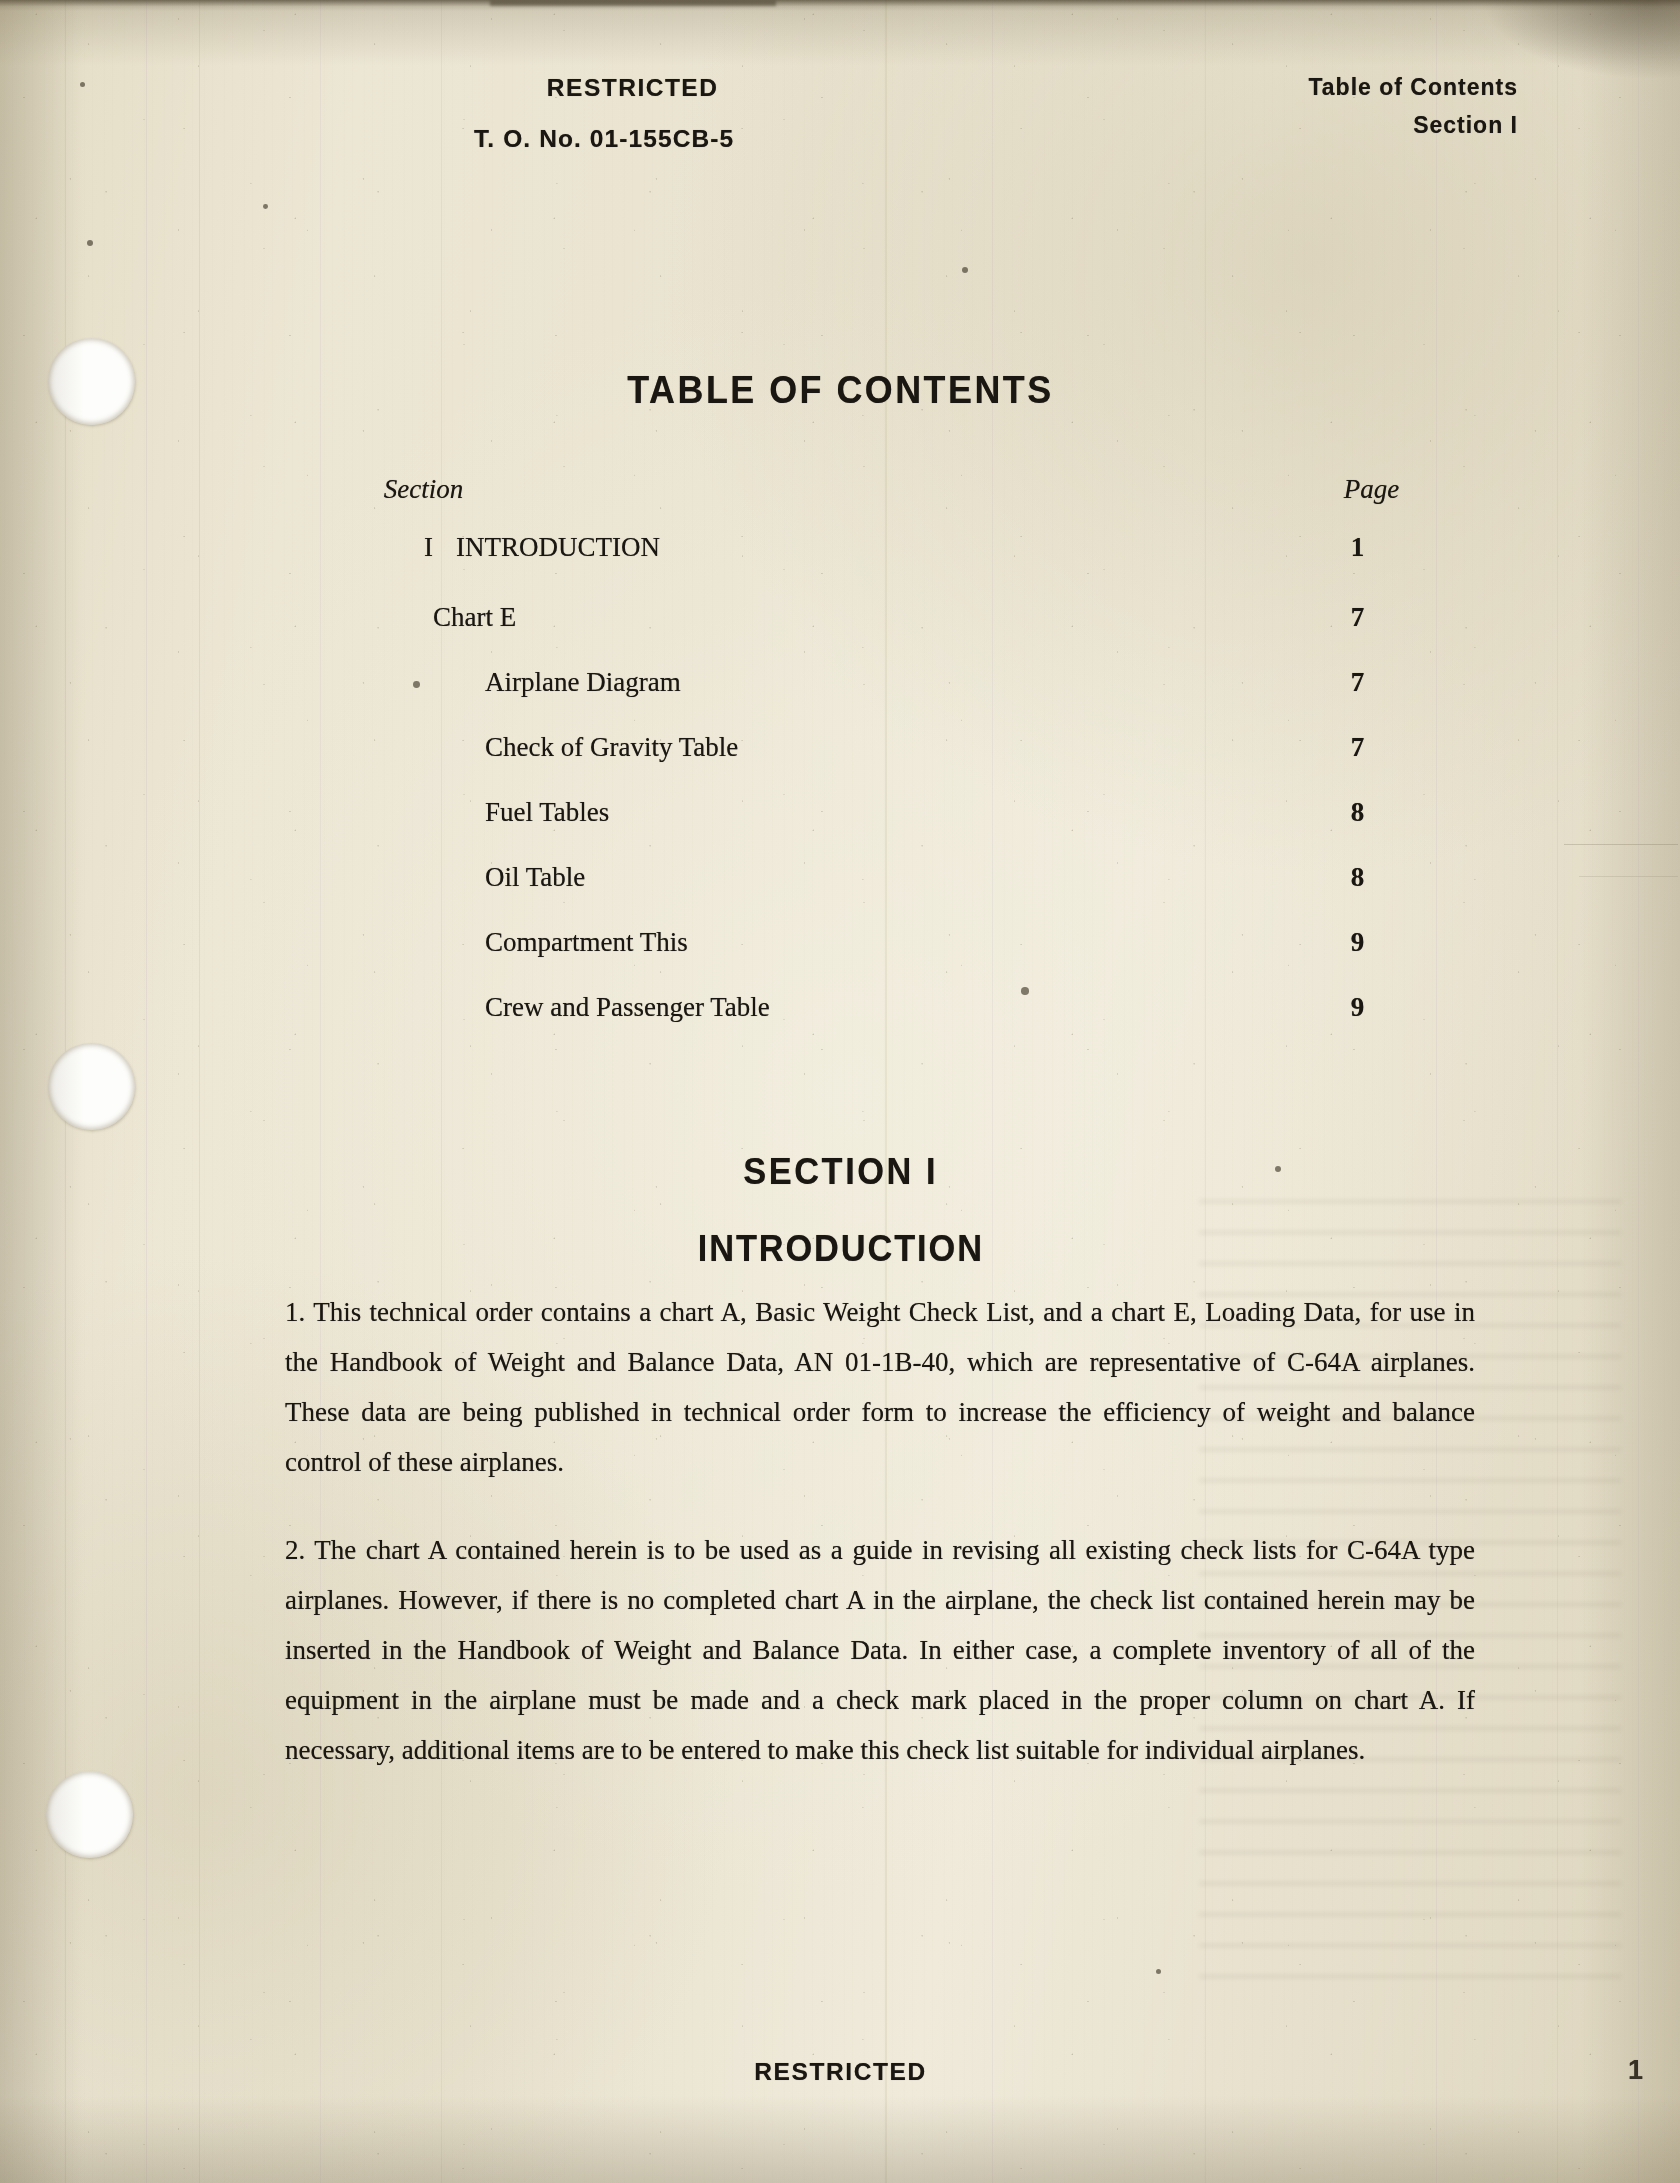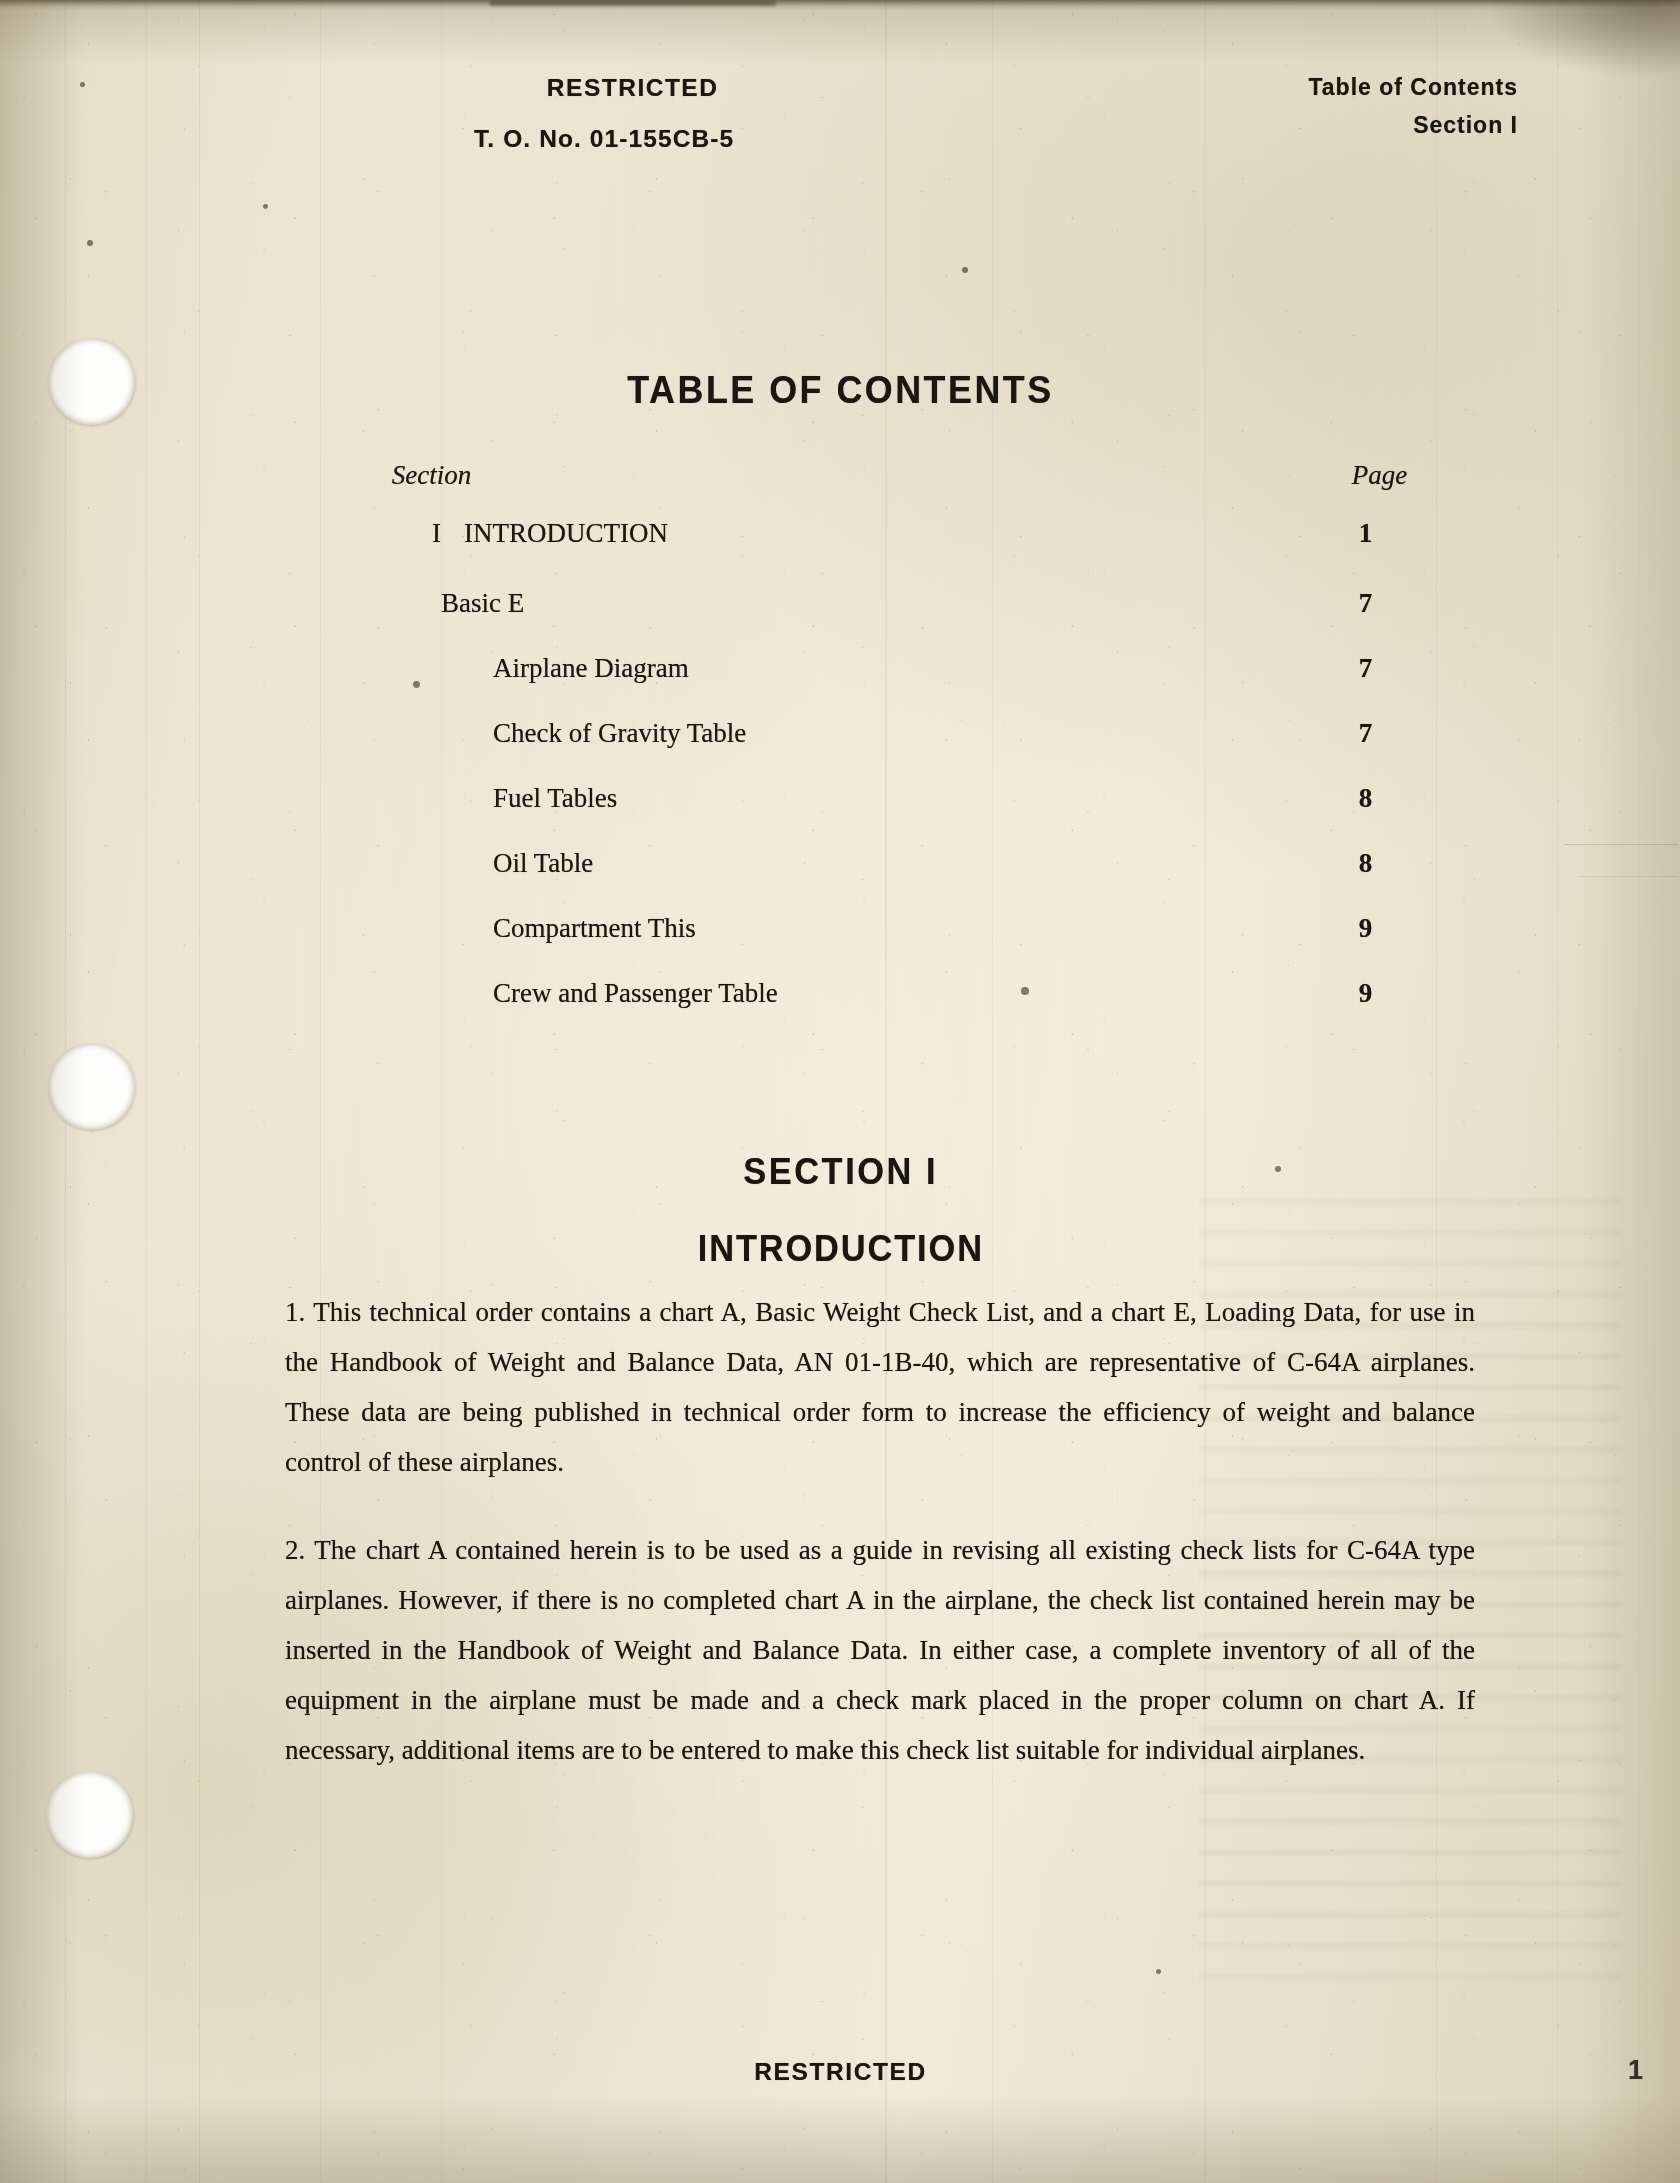--- a/index.html
+++ b/index.html
@@ -217,24 +217,23 @@
     font-family: "Liberation Sans", sans-serif;
     font-weight: bold;
     font-size: 39px;
     letter-spacing: 2.7px;
     transform: scaleX(.92);
   }
 
   
   #toc {
     position: absolute;
-    top: 460px;
+    top: 474px;
     left: 381px;
     width: 1021px;
-    margin-left: 8px;
   }
   #toc-head {
     display: flex;
     justify-content: space-between;
     font-style: italic;
     font-size: 27px;
     margin-bottom: 27px;
   }
   #toc-head .sec-lab { margin-left: 2.7px; }
   #toc-head .page-lab { margin-right: 2.7px; }
@@ -419,21 +418,21 @@
       <div class="toc-row lvl-1 ink gap-lg">
         <span class="num">I</span>
         <span class="label">INTRODUCTION</span>
         <span class="leader">..................................................................................................................................................</span>
         <span class="pg">1</span>
       </div>
 
 
       <div class="toc-row lvl-2 ink gap-md">
 
-        <span class="label">Basic E</span>
+        <span class="label">Chart E</span>
         <span class="leader">..................................................................................................................................................</span>
         <span class="pg">7</span>
       </div>
 
       <div class="toc-row lvl-3 ink gap-md">
 
         <span class="label">Airplane Diagram</span>
         <span class="leader">..................................................................................................................................................</span>
         <span class="pg">7</span>
       </div>

